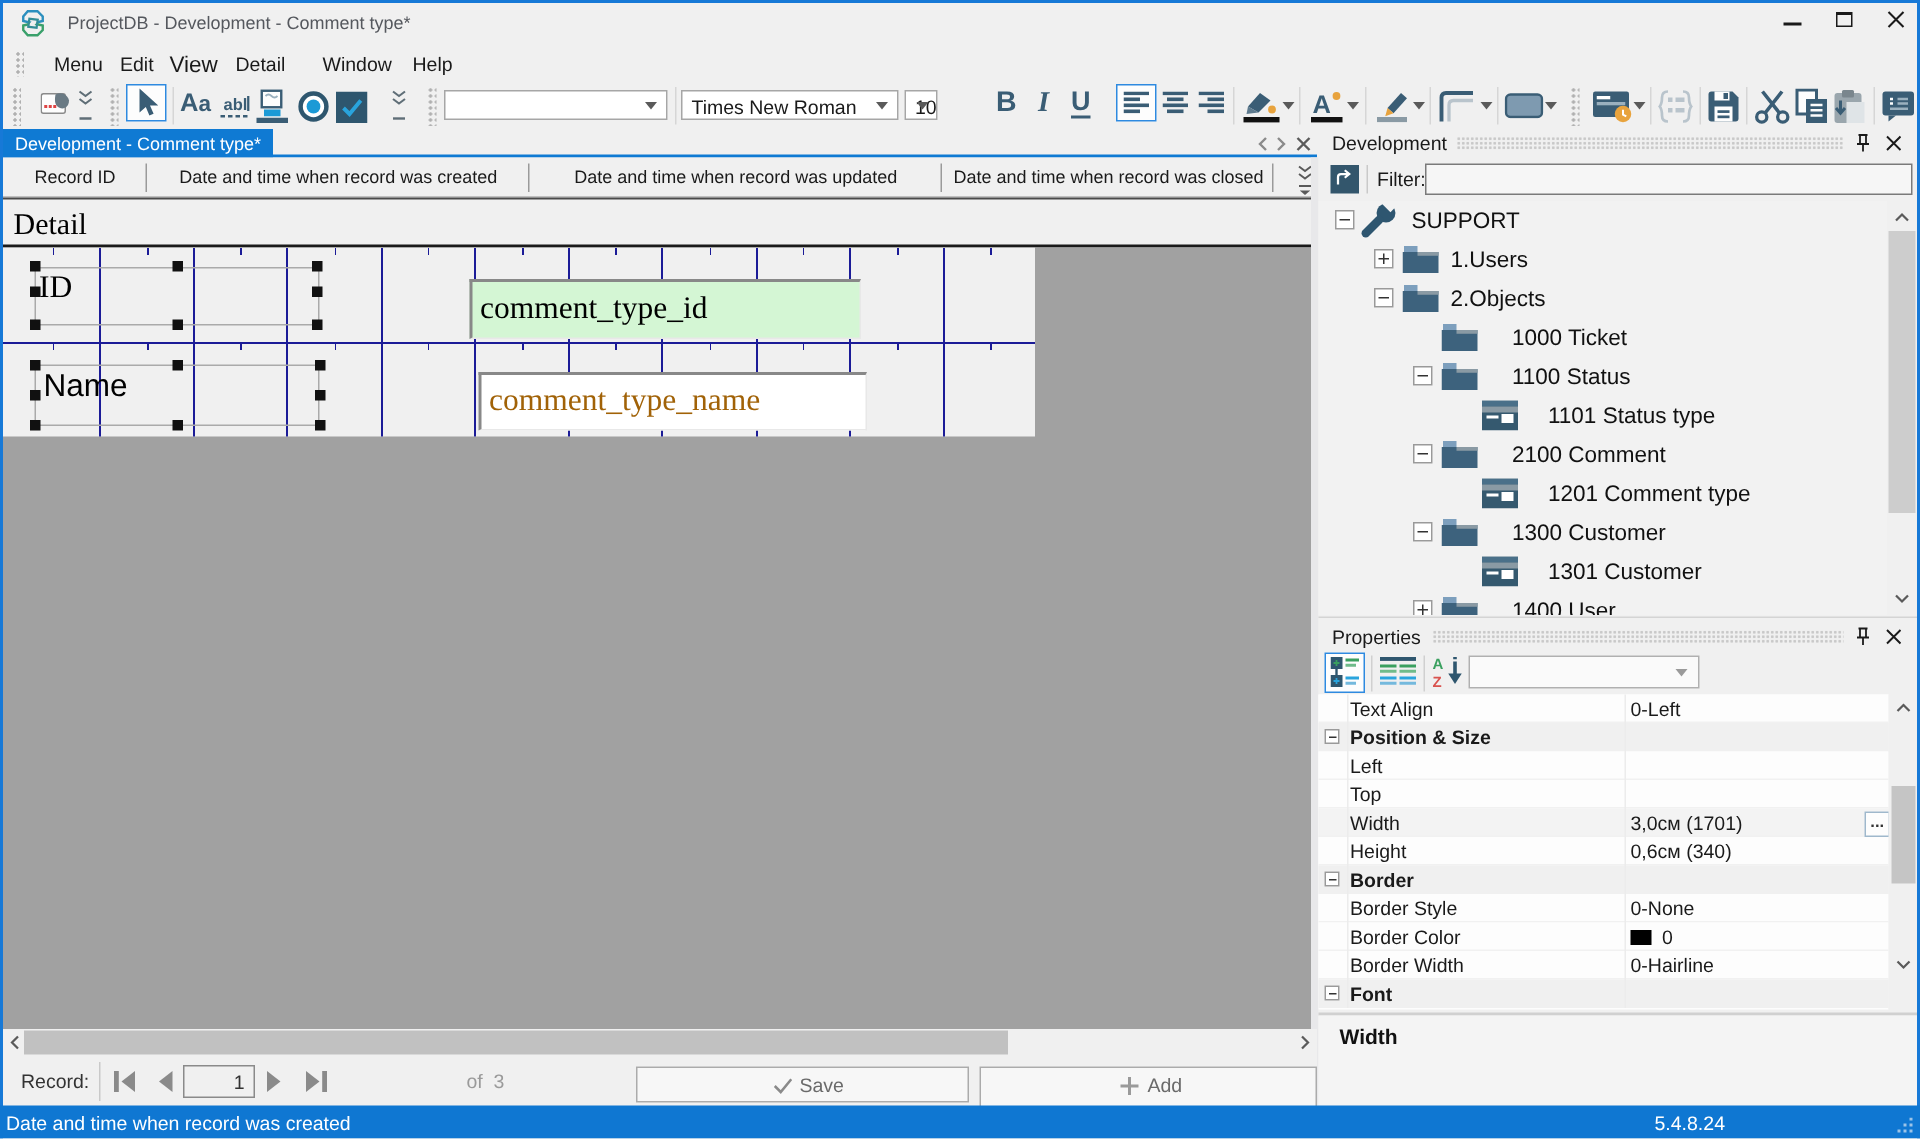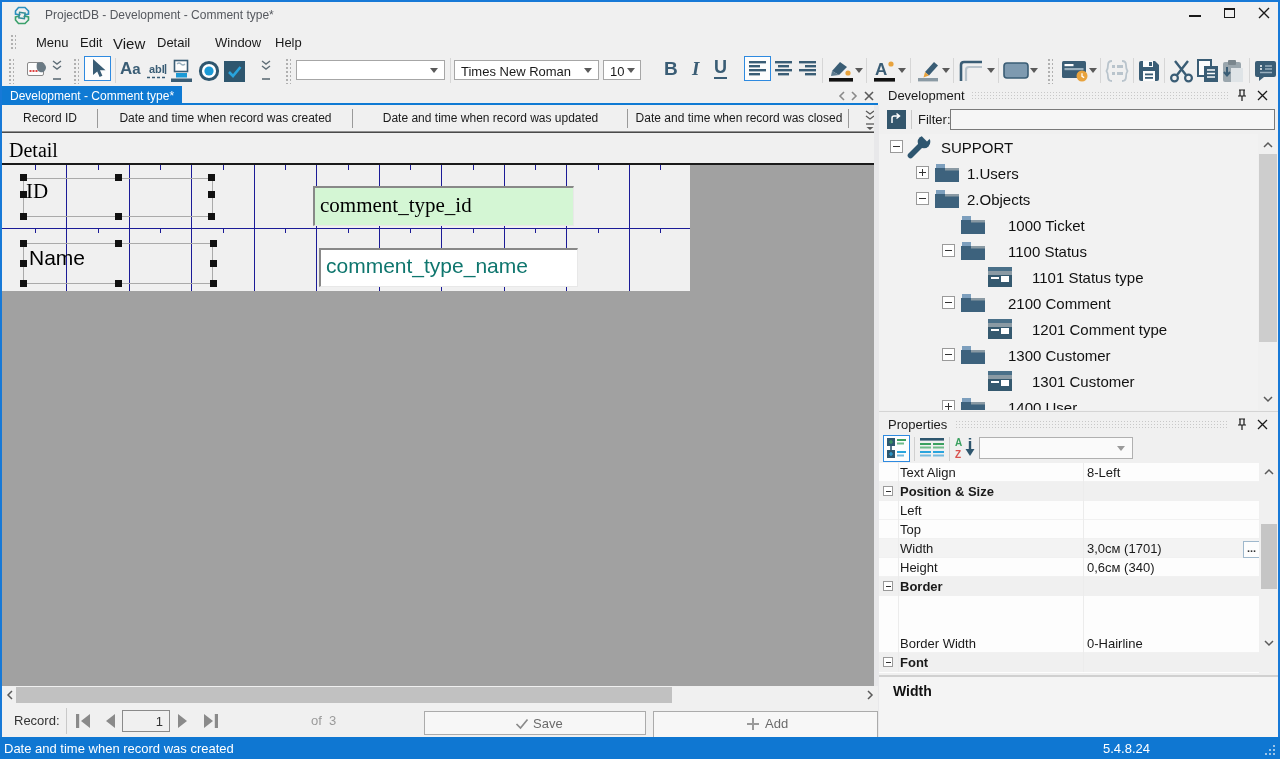--- a/index.html
+++ b/index.html
@@ -101,21 +101,21 @@
   </svg>
   <div class="ddots" style="left:283px;top:2px;height:26px"></div>
   <div class="combo" style="left:294px;top:4px;width:149px;height:20px">
       <div class="carr" style="right:6px;top:7px"></div>
     </div>
   <div class="vsep" style="left:448px;top:2px;height:25px;background:#d6d6d6"></div>
   <div class="combo" style="left:452px;top:4px;width:145px;height:20px">
       <div class="tx" style="left:6px;top:3px;font-size:13px">Times New Roman</div>
       <div class="carr" style="right:6px;top:7px"></div>
     </div>
-  <div class="combo" style="left:601px;top:4px;width:38px;height:20px">
+  <div class="combo" style="left:601px;top:4px;width:22px;height:20px">
       <div class="tx" style="left:6px;top:3px;font-size:13px">10</div>
       <div class="carr" style="right:5px;top:7px"></div>
     </div>
   <div class="tx" style="left:662px;top:2px;font-size:19px;font-weight:bold;color:#3a5d75">B</div>
   <div class="tx" style="left:690px;top:2px;font-size:19px;font-weight:bold;font-style:italic;font-family:'Liberation Serif',serif;color:#3a5d75">I</div>
   <div class="tx" style="left:712px;top:2px;font-size:18px;font-weight:bold;color:#3a5d75;border-bottom:2px solid #3a5d75;line-height:19px">U</div>
   <div class="abs" style="left:742px;top:0;width:27px;height:25px;background:#fdfdfd;border:1px solid #2e8ae0"></div>
   <svg class="abs" style="left:747px;top:5px" width="17" height="15" viewBox="0 0 17 15">
     <g fill="#3a5d75">
         <rect x="0" y="0" width="17" height="2.4"></rect>
@@ -331,21 +331,21 @@
   <div class="abs" style="left:208px;top:95px;width:7px;height:7px;background:#111"></div>
   <div class="abs" style="left:18px;top:115px;width:7px;height:7px;background:#111"></div>
   <div class="abs" style="left:113px;top:115px;width:7px;height:7px;background:#111"></div>
   <div class="abs" style="left:208px;top:115px;width:7px;height:7px;background:#111"></div>
   
   <div class="abs" style="left:311px;top:21px;width:261px;height:40px;border-top:2px solid #888;border-left:2px solid #888;border-right:1px solid #e8e8e8;border-bottom:1px solid #e8e8e8;background:#d4f6d4">
     <div class="tx" style="left:5px;top:5px;font-family:'Liberation Serif',serif;font-size:21px;color:#000">comment_type_id</div>
   </div>
   
   <div class="abs" style="left:317px;top:83px;width:259px;height:39px;border-top:2px solid #888;border-left:2px solid #888;border-right:1px solid #e8e8e8;border-bottom:1px solid #e8e8e8;background:#fff">
-    <div class="tx" style="left:5px;top:4px;font-family:Liberation Sans, sans-serif;font-size:21px;color:#0f766e">comment_type_name</div>
+    <div class="tx" style="left:5px;top:4px;font-family:Liberation Serif, serif;font-size:21px;color:#a16207">comment_type_name</div>
   </div>
 </div>
 <div class="abs" style="left:874px;top:105px;width:5px;height:632px;background:#e8e8ea"></div>
 
 <div class="abs" style="left:2px;top:686px;width:876px;height:18px;background:#f0f0f0">
   <svg class="abs" style="left:3px;top:4px" width="10" height="10" viewBox="0 0 10 10">
       <path d="M7 1 L3 5 L7 9" fill="none" stroke="#5a5a5a" stroke-width="1.5"></path>
     </svg>
   <svg class="abs" style="left:863px;top:4px" width="10" height="10" viewBox="0 0 10 10">
       <path d="M3 1 L7 5 L3 9" fill="none" stroke="#5a5a5a" stroke-width="1.5"></path>
@@ -557,21 +557,21 @@
   </svg>
   <div class="vsep" style="left:35px;top:351px;height:24px;background:#d0d0d0"></div>
   <div class="vsep" style="left:70px;top:351px;height:24px;background:#d0d0d0"></div>
   <div class="abs" style="left:100px;top:351px;width:154px;height:22px;background:#fafafa;border:1px solid #b0b0b0">
       <div class="carr" style="right:7px;top:8px;border-top-color:#9a9a9a"></div>
     </div>
 
   <div class="abs" id="pgrid" style="left:0;top:377px;width:380px;height:210px;background:#fdfdfd">
     <div class="prow" style="top:0">
         <span class="pl1">Text Align</span>
-        <span class="pv">8-Left</span>
+        <span class="pv">0-Left</span>
       </div>
     <div class="pcat" style="top:19px"><span class="pex">
           <i></i>
         </span>Position &amp; Size</div>
     <div class="prow" style="top:57px">
         <span class="pl1">Top</span>
       </div>
     <div class="prow" style="top:38px">
         <span class="pl1">Left</span>
       </div>
@@ -579,20 +579,28 @@
         <span class="pl1">Width</span>
         <span class="pv">3,0см (1701)</span>
       </div>
     <div class="prow" style="top:95px">
         <span class="pl1">Height</span>
         <span class="pv">0,6см (340)</span>
       </div>
     <div class="pcat" style="top:114px"><span class="pex">
           <i></i>
         </span>Border</div>
+    <div class="prow" style="top:133px">
+        <span class="pl1">Border Style</span>
+        <span class="pv">0-None</span>
+      </div>
+    <div class="prow" style="top:152px">
+        <span class="pl1">Border Color</span>
+        <span class="pv"><span class="sw"></span>0</span>
+      </div>
     <div class="prow" style="top:171px">
         <span class="pl1">Border Width</span>
         <span class="pv">0-Hairline</span>
       </div>
     <div class="pcat" style="top:190px"><span class="pex">
           <i></i>
         </span>Font</div>
     <div class="abs" style="left:204px;top:0;width:1px;height:209px;background:#ececec"></div>
     <div class="abs" style="left:19px;top:0;width:1px;height:209px;background:#ececec"></div>
     <div class="abs" style="left:364px;top:78px;width:17px;height:17px;background:#fdfdfd;border:1px solid #9fb8cc;font-size:11px;font-weight:bold;text-align:center;line-height:13px;color:#333">...</div>

